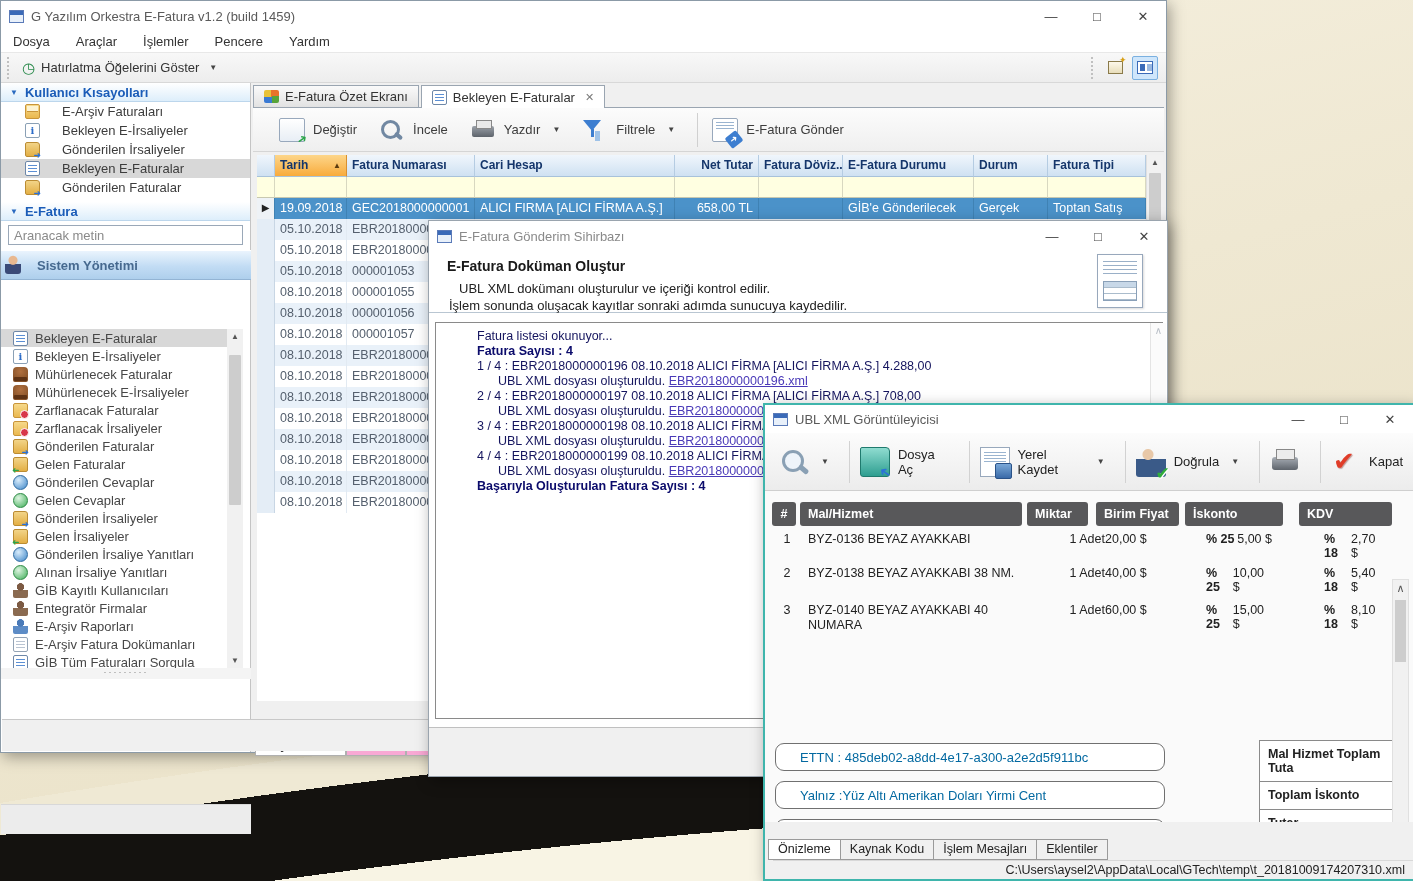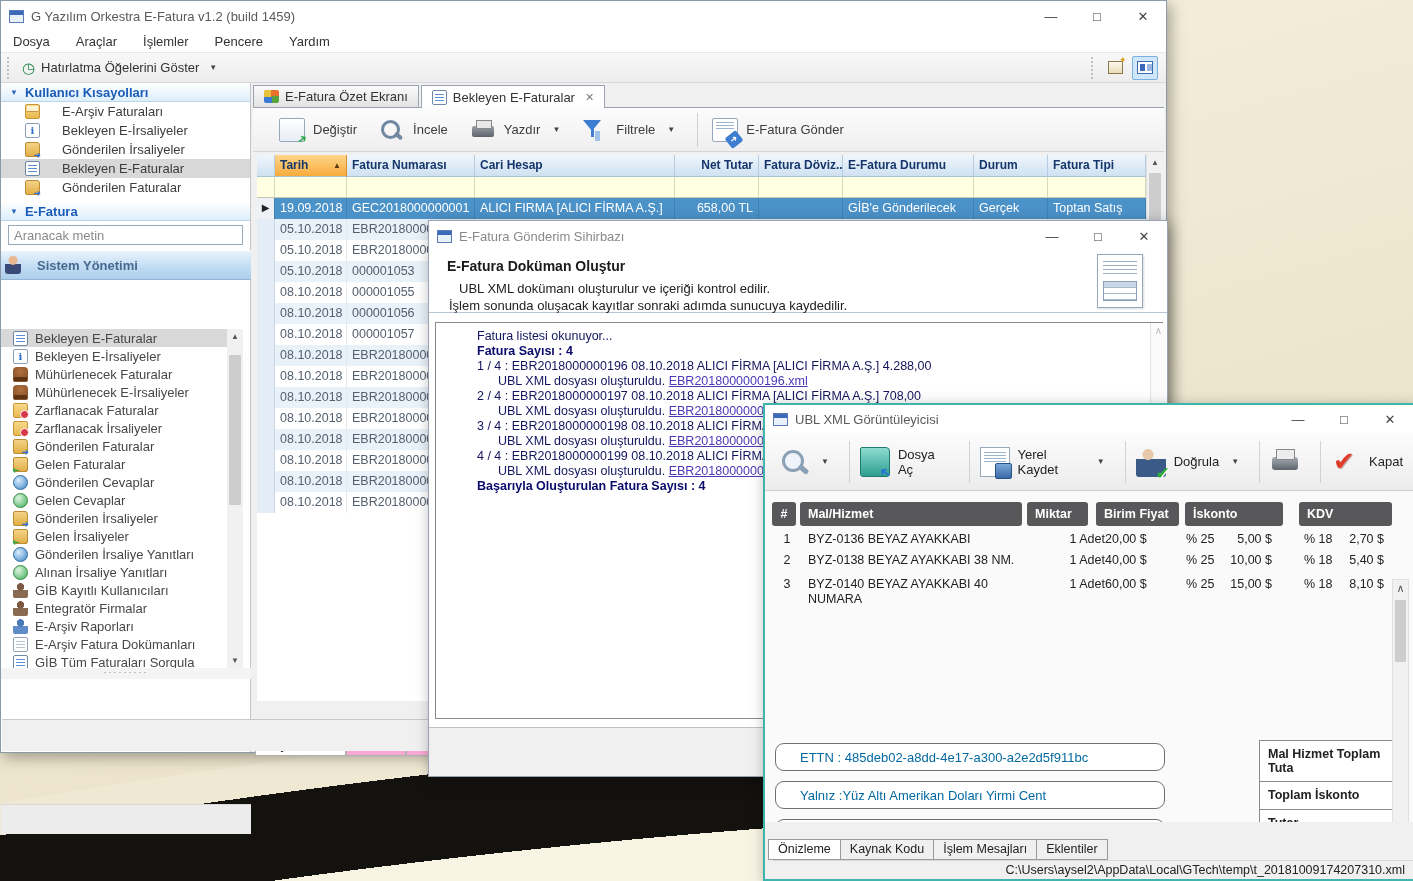--- a/index.html
+++ b/index.html
@@ -190,21 +190,21 @@
   .pill.p-kdv{width:93px;}
   #urows { position:absolute; left:7px; top:41px; width:612px; }
   .urow { display:flex; font-size:12.5px; color:#222; margin-top:6px; }
   .urow:first-of-type { margin-top:0; }
   .urow:nth-of-type(3) { margin-top:9px; }
   .uc { flex:none; }
   .uc.n{width:30px; text-align:center;} .uc.name{width:226px; padding-left:6px; line-height:15px;}
   .uc.qty{width:77px;text-align:right;} .uc.price{width:81px;}
   .uc.disc{width:86px; display:flex; justify-content:space-between;}
   .uc.kdv{width:112px; display:flex; padding-left:32px;} .uc.kdv .amt{margin-left:auto;}
-  .uc b{font-weight:normal;}
+  .uc b{font-weight:bold;margin-left:20px;}
   #ublvscroll { left:627px; top:88px; width:17px; height:330px; position:absolute; background:#f1f1f1; border:1px solid #e0e0e0; }
   #ublvscroll .arr { position:absolute; left:0; right:0; text-align:center; color:#555; font-size:11px; }
   .obox { position:absolute; left:10px; width:390px; background:#fff; border:1px solid #707070; border-radius:9px; padding:6px 24px; color:#0369a1; }
   #ettnbox { top:252px; height:28px; }
   #wordsbox { top:290px; height:28px; }
   #paybox { top:328px; height:56px; padding-top:4px; }
   #totals { position:absolute; left:494px; top:249px; width:146px; background:#fff; border:1px solid #8a8a8a; border-bottom:none; overflow:hidden; height:169px; }
   .trow { border-bottom:1px solid #8a8a8a; font-weight:bold; font-size:12.5px; color:#222; padding:6px 4px 6px 8px; line-height:14px; min-height:28px; }
   #ubltabs { position:absolute; left:3px; top:434px; height:21px; display:flex; }
   .utab { padding:0 9px; line-height:19px; font-size:12.5px; color:#222; border:1px solid #9a9a9a; border-left:none; background:#f0f0f0; }

